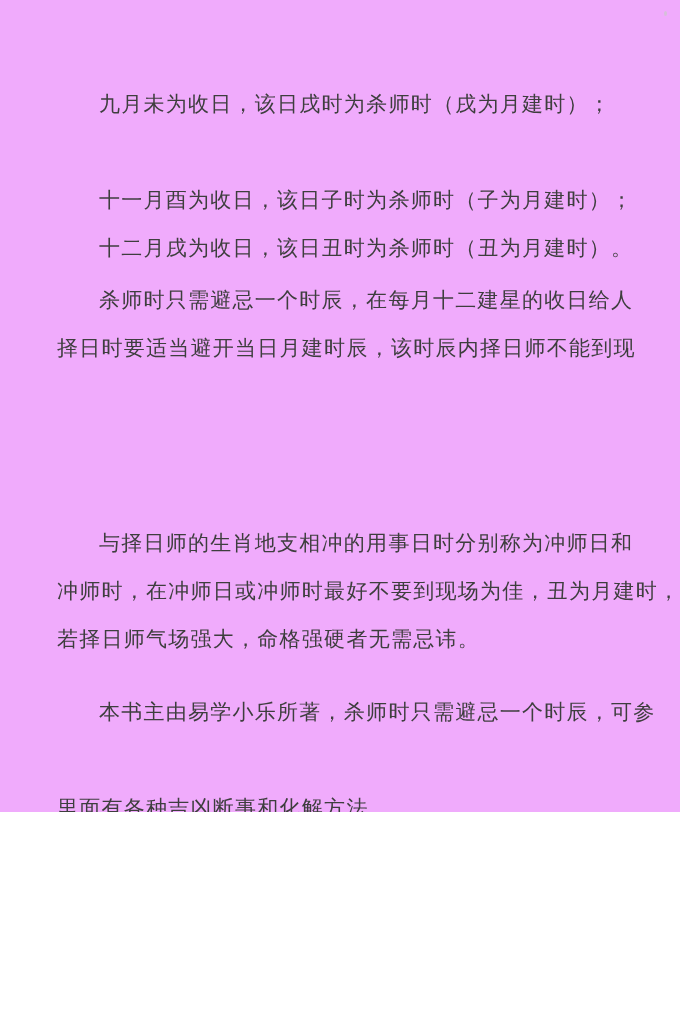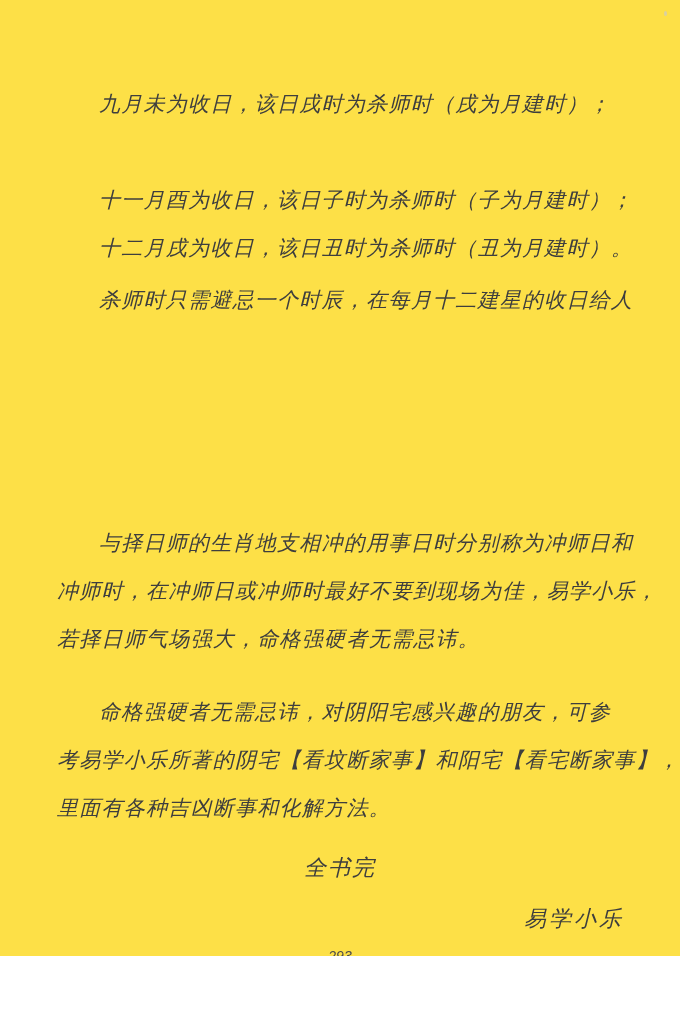--- a/index.html
+++ b/index.html
@@ -2,25 +2,24 @@
 <html><head>
 <meta charset="utf-8">
 <style>
   * { margin: 0; padding: 0; box-sizing: border-box; }
   html, body { background: #ffffff; }
   body { font-family: "Liberation Serif", "DejaVu Serif", serif; }
 
   .page {
     position: relative;
     width: 680px;
-    height: 956px;
-    background: #fde047;
+    height: 812px;
+    background: #f0abfc;
     overflow: hidden;
     color: #3b3b3b;
-    font-style: italic;
   }
 
   .textline {
     position: absolute;
     left: 57px;
     right: 46px;
     font-size: 21px;
     letter-spacing: 0.06em;
     line-height: 48px;
     white-space: nowrap;
@@ -111,28 +110,28 @@
 
 <div class="page">
 
   <div class="scan-speck"></div>
 
   <div class="textline indent" style="top:80px">九月未为收日，该日戌时为杀师时（戌为月建时）；</div>
   <div class="textline indent" style="top:176px">十一月酉为收日，该日子时为杀师时（子为月建时）；</div>
   <div class="textline indent" style="top:224px">十二月戌为收日，该日丑时为杀师时（丑为月建时）。</div>
 
   <div class="textline indent" style="top:276px">杀师时只需避忌一个时辰，在每月十二建星的收日给人</div>
+  <div class="textline" style="top:324px">择日时要适当避开当日月建时辰，该时辰内择日师不能到现</div>
 
 
   <div class="textline indent" style="top:519px">与择日师的生肖地支相冲的用事日时分别称为冲师日和</div>
-  <div class="textline" style="top:567px">冲师时，在冲师日或冲师时最好不要到现场为佳，易学小乐，</div>
+  <div class="textline" style="top:567px">冲师时，在冲师日或冲师时最好不要到现场为佳，丑为月建时，</div>
   <div class="textline" style="top:615px">若择日师气场强大，命格强硬者无需忌讳。</div>
 
-  <div class="textline indent" style="top:688px">命格强硬者无需忌讳，对阴阳宅感兴趣的朋友，可参</div>
-  <div class="textline" style="top:736px">考易学小乐所著的阴宅【看坟断家事】和阳宅【看宅断家事】，</div>
+  <div class="textline indent" style="top:688px">本书主由易学小乐所著，杀师时只需避忌一个时辰，可参</div>
   <div class="textline" style="top:784px">里面有各种吉凶断事和化解方法。</div>
 
   <div class="closing">全书完</div>
   <div class="signature">易学小乐</div>
 
   <div class="pagenum">293</div>
 
   <div class="page-edge-line"></div>
   <div class="page-edge-below"></div>
 

